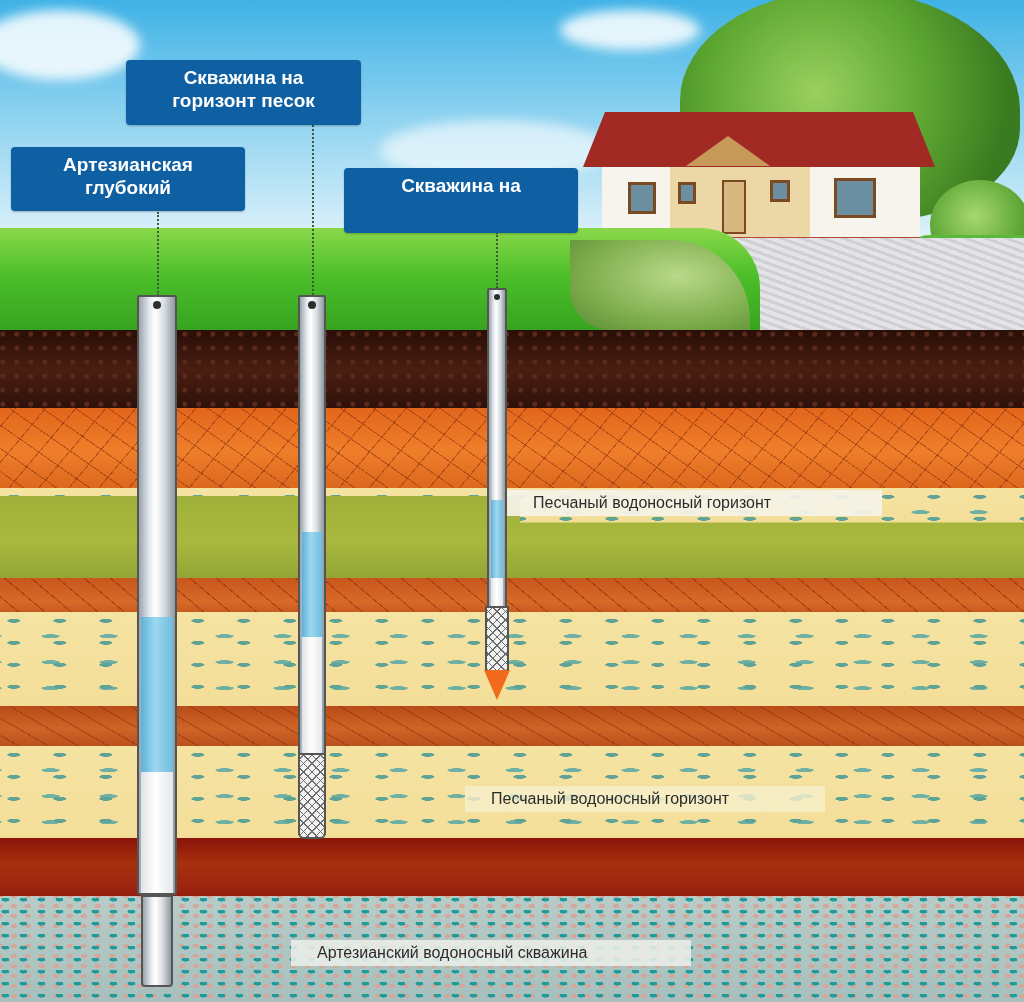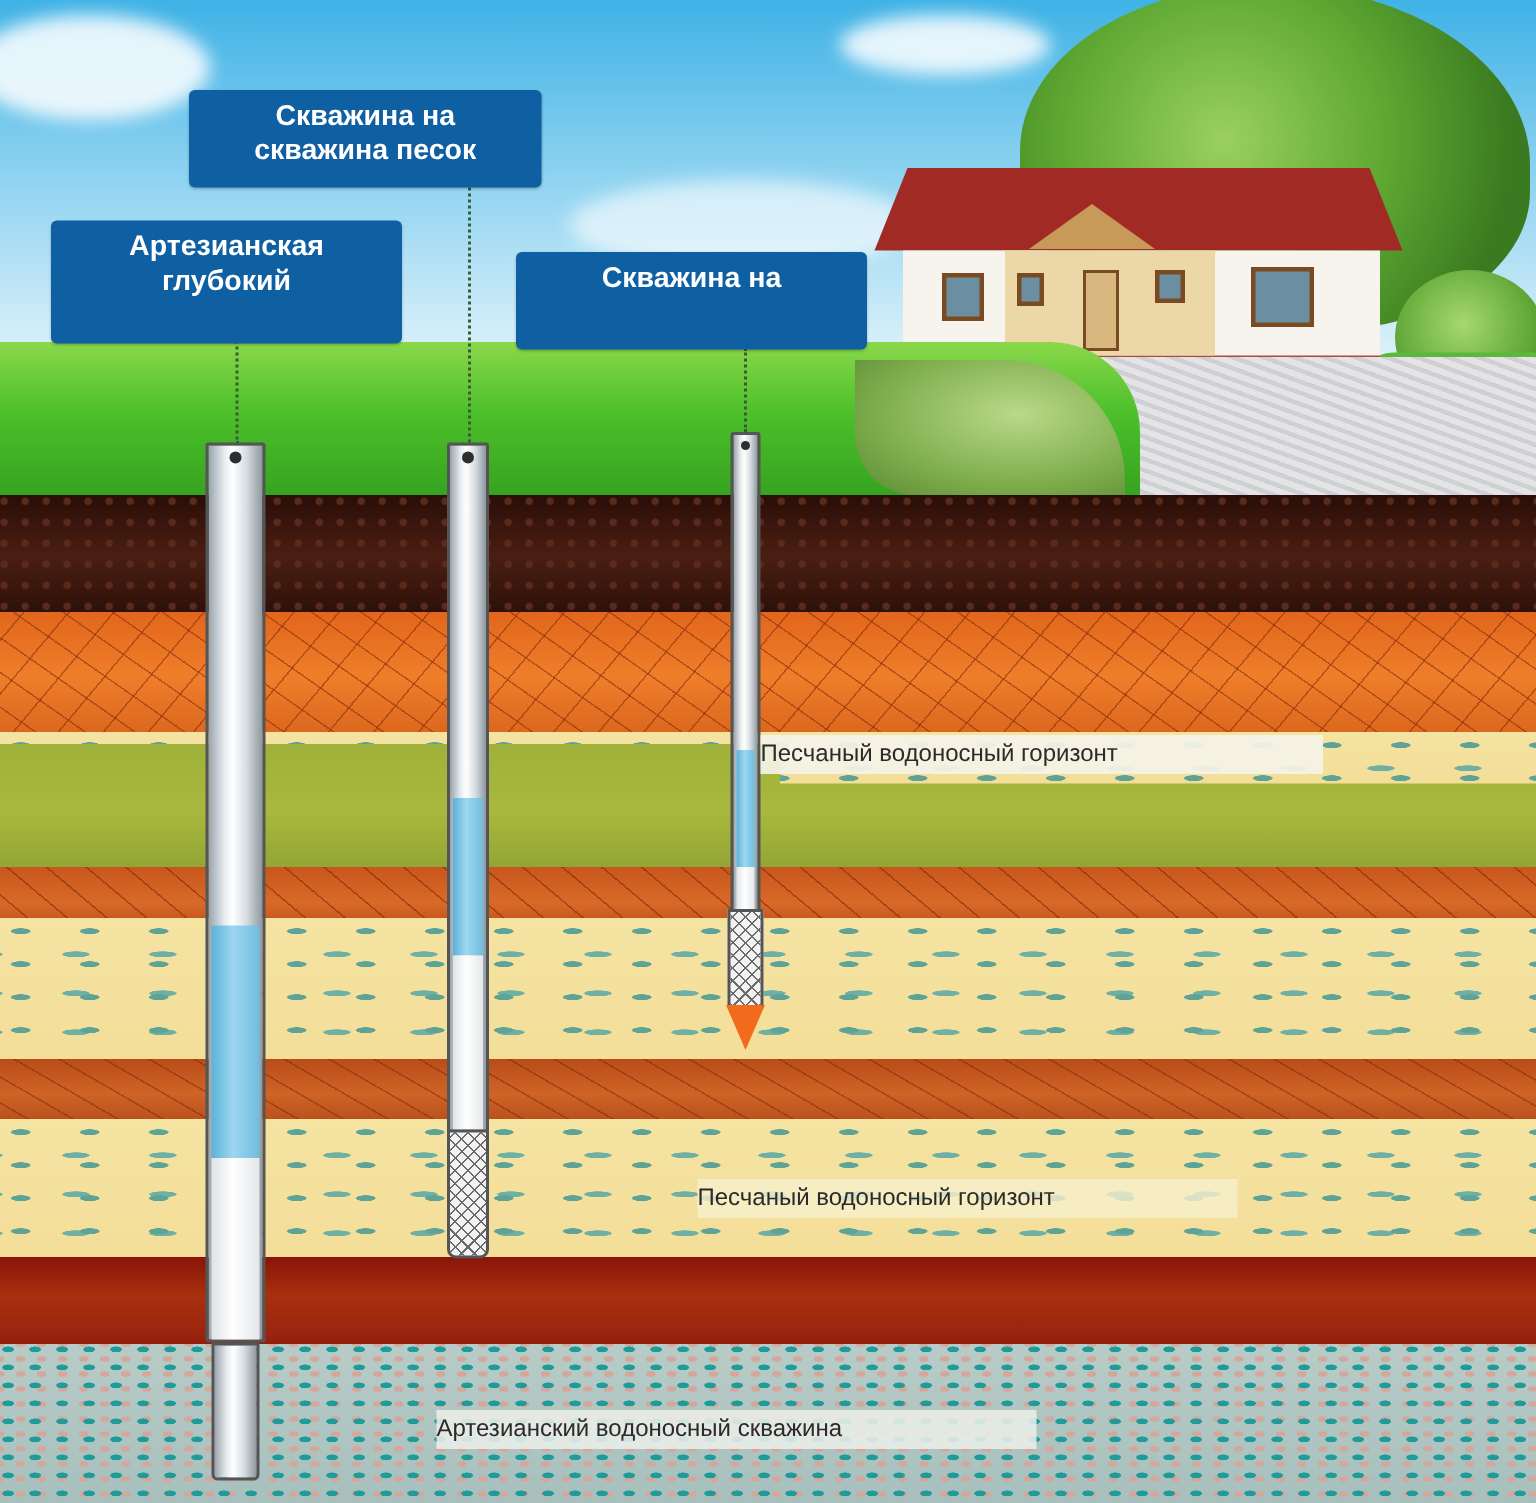--- a/index.html
+++ b/index.html
@@ -65,21 +65,21 @@
 
   .pipe { position: absolute; box-sizing: border-box; border: 2px solid #555; border-radius: 2px;
     background: linear-gradient(90deg, #9aa3ab 0%, #e8edf1 30%, #ffffff 45%, #d7dde2 70%, #8f989f 100%); }
   .pipe .cap { position: absolute; left: 50%; top: 4px; width: 8px; height: 8px; margin-left: -4px; border-radius: 50%; background: #2e2e2e; }
   .water { position: absolute; left: 2px; right: 2px; background: linear-gradient(90deg, #5cb2d8, #9dd7ef 45%, #6ebddf); }
   .white { position: absolute; left: 2px; right: 2px; background: linear-gradient(90deg, #dfe3e6, #ffffff 45%, #e4e7ea); }
   .mesh { position: absolute; box-sizing: border-box; border: 2px solid #555; border-radius: 0 0 6px 6px;
     background: repeating-linear-gradient(45deg, #6b6b6b 0 1px, transparent 1px 6px), repeating-linear-gradient(-45deg, #6b6b6b 0 1px, transparent 1px 6px), #f2f2f2; }
   .tip { position: absolute; width: 0; height: 0; border-left: 13px solid transparent; border-right: 13px solid transparent; border-top: 30px solid #f26a1b; }
 
-  .horizon { position: absolute; background: rgba(245,243,232,0.92); color: #2b2b2b; font-size: 16px; line-height: 26px; padding: 0 0; box-sizing: border-box; white-space: nowrap; }
+  .horizon { position: absolute; background: rgba(245,243,232,0.92); color: #2b2b2b; font-size: 16px; line-height: 26px; padding: 0 26px; box-sizing: border-box; white-space: nowrap; }
 </style>
 </head>
 <body>
 
 <div class="scene">
 
   <div class="sky"></div>
   <div class="cloud" style="left:-20px;top:10px;width:160px;height:70px;"></div>
   <div class="cloud" style="left:560px;top:10px;width:140px;height:40px;"></div>
   <div class="cloud" style="left:380px;top:120px;width:230px;height:60px;opacity:.7"></div>
@@ -135,27 +135,27 @@
   <div class="mesh" style="left:298px;top:753px;width:28px;height:86px;"></div>
 
   <div class="pipe" style="left:487px;top:288px;width:20px;height:320px;">
     <div class="cap" style="width:6px;height:6px;margin-left:-3px;"></div>
     <div class="water" style="top:210px;height:78px;"></div>
     <div class="white" style="top:288px;height:28px;"></div>
   </div>
   <div class="mesh" style="left:485px;top:606px;width:24px;height:66px;border-radius:0;"></div>
   <div class="tip" style="left:484px;top:670px;"></div>
 
-  <div class="tag" style="left:11px;top:147px;width:234px;height:82px;margin-left:23px;">
+  <div class="tag" style="left:11px;top:147px;width:234px;height:64px;">
     <span>Артезианская</span>
     <span>глубокий</span>
   </div>
   <div class="tag" style="left:126px;top:60px;width:235px;height:65px;">
     <span>Скважина на</span>
-    <span>скважина песок</span>
+    <span>горизонт песок</span>
   </div>
   <div class="tag" style="left:344px;top:168px;width:234px;height:65px;">
     <span>Скважина на</span>
   </div>
 
   <div class="horizon" style="left:507px;top:490px;width:375px;">Песчаный водоносный горизонт</div>
   <div class="horizon" style="left:465px;top:786px;width:360px;background:rgba(248,240,205,0.8);">Песчаный водоносный горизонт</div>
   <div class="horizon" style="left:291px;top:940px;width:400px;background:rgba(235,238,232,0.88);">Артезианский водоносный скважина</div>
 
 </div>

